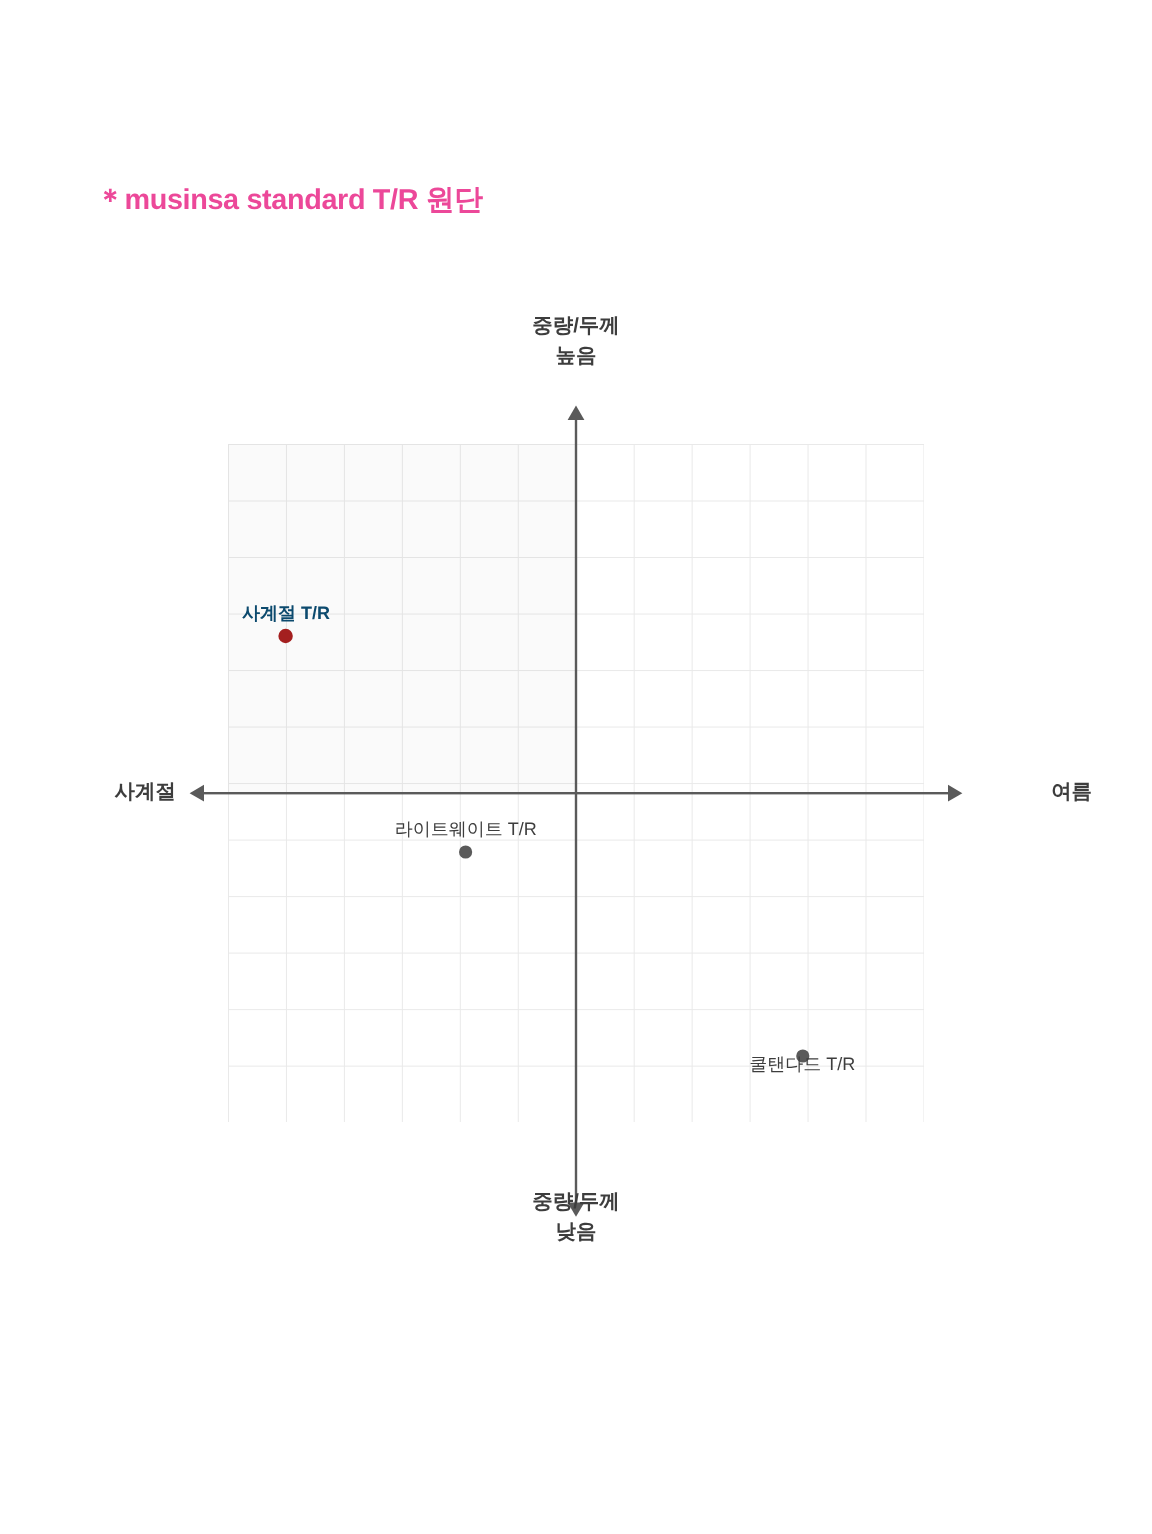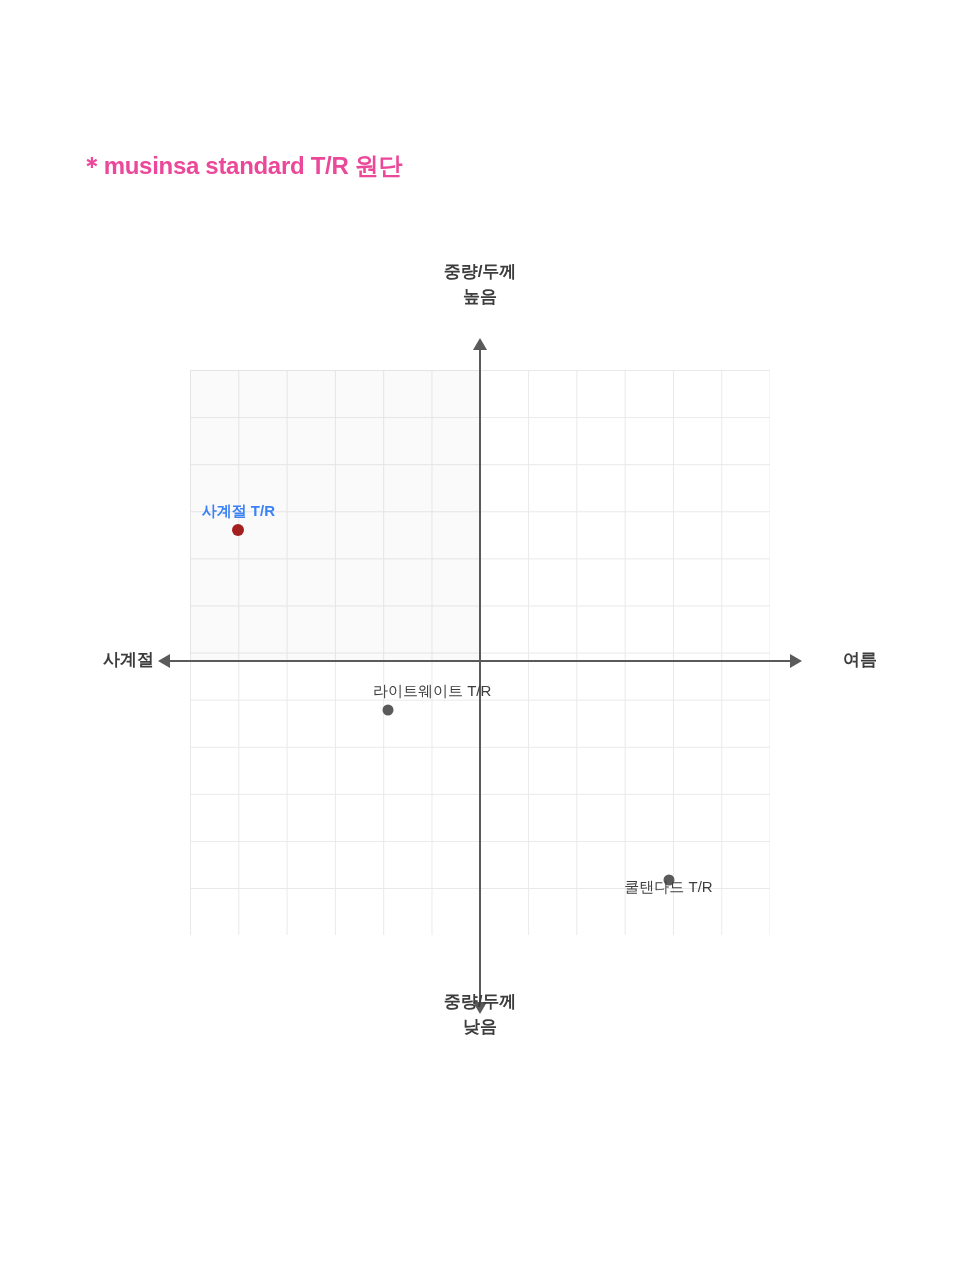--- a/index.html
+++ b/index.html
@@ -124,30 +124,30 @@
     left: 380px;
     top: 30px;
     width: 200px;
   }
   #label-bottom {
     left: 380px;
     top: 760px;
     width: 200px;
   }
   #label-left {
-    left: 64px;
+    left: 76px;
     top: 418px;
     width: 90px;
-    text-align: right;
+    text-align: center;
   }
   #label-right {
     left: 810px;
     top: 418px;
     width: 100px;
-    text-align: center;
+    text-align: right;
   }
 
   .point {
     position: absolute;
     width: 11px;
     height: 11px;
     border-radius: 50%;
     background: #5a5a5a;
     transform: translate(-50%, -50%);
   }
@@ -158,21 +158,21 @@
   }
   .point-label {
     position: absolute;
     font-size: 15px;
     color: #3d3d3d;
     white-space: nowrap;
     transform: translate(-50%, 0);
     font-weight: normal;
   }
   .point-label.highlight {
-    color: #3b82f6;
+    color: #0c4a6e;
     font-weight: bold;
   }
 </style>
 </head>
 <body>
 
 <div id="page-title">＊musinsa standard T/R 원단</div>
 
 <div id="chart">
 
@@ -191,17 +191,17 @@
 높음</div>
   <div class="axis-label" id="label-bottom">중량/두께
 낮음</div>
   <div class="axis-label" id="label-left">사계절</div>
   <div class="axis-label" id="label-right">여름</div>
 
   <div id="points-layer">
       <div class="point highlight" style="left: 238.333px; top: 299.6px; background: rgb(164, 31, 31);"></div>
       <div class="point-label highlight" style="left: 238.333px; top: 271.6px;">사계절 T/R</div>
       <div class="point" style="left: 388.167px; top: 479.667px; background: rgb(90, 90, 90);"></div>
-      <div class="point-label" style="left: 388.167px; top: 451.667px; margin-left: 44px;">라이트웨이트 T/R</div>
+      <div class="point-label" style="left: 388.167px; top: 451.667px;">라이트웨이트 T/R</div>
       <div class="point" style="left: 668.5px; top: 650px; background: rgb(90, 90, 90);"></div>
       <div class="point-label" style="left: 668.5px; top: 622px; margin-top: 26px;">쿨탠다드 T/R</div>
     </div>
 </div>
 
 </body></html>

